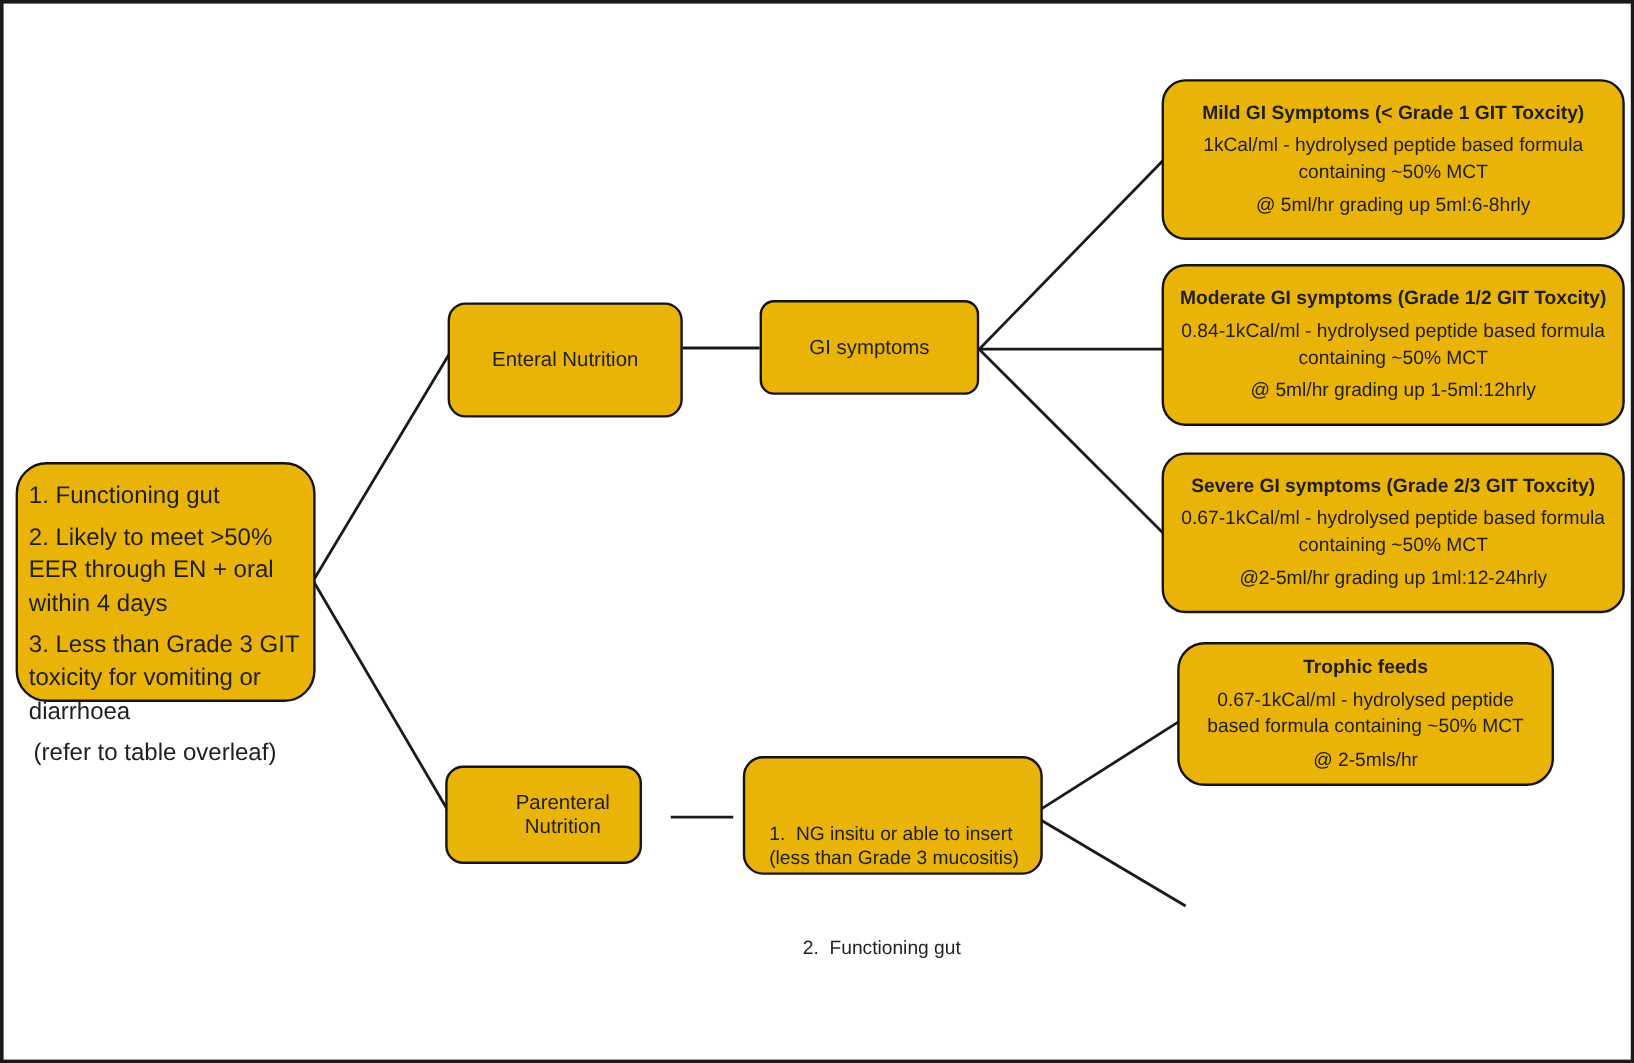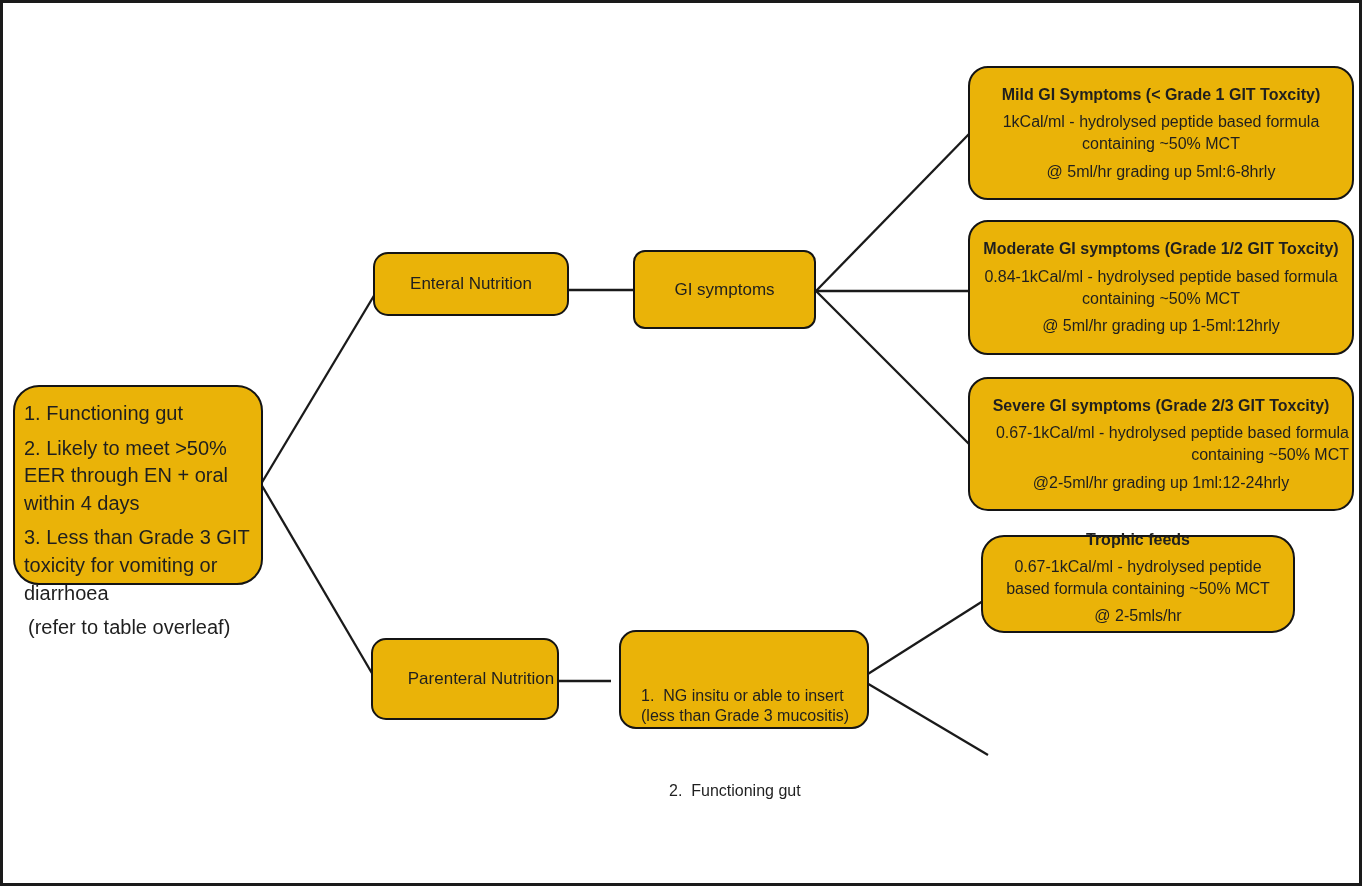--- a/index.html
+++ b/index.html
@@ -49,23 +49,23 @@
   .criteria .note { padding-left: 4px; }
   
   .label-box {
     display: flex;
     align-items: center;
     justify-content: center;
     text-align: center;
     font-size: 17px;
     border-radius: 15px;
   }
-  .enteral     { left: 370px; top: 249px; width: 196px; height: 64px; }
+  .enteral     { left: 370px; top: 249px; width: 196px; height: 96px; }
   .gi          { left: 630px; top: 247px; width: 183px; height: 79px; border-radius: 12px; }
-  .parenteral  { left: 368px; top: 635px; width: 188px; height: 82px; padding-left: 32px; }
+  .parenteral  { left: 368px; top: 635px; width: 164px; height: 82px; padding-left: 32px; }
   
   .ng {
     left: 616px; top: 627px;
     width: 250px; height: 99px;
     border-radius: 17px;
     font-size: 16px;
     line-height: 1.3;
     padding: 12px 6px 8px 20px;
     white-space: pre-wrap;
   }
@@ -78,22 +78,22 @@
     justify-content: center;
     text-align: center;
     font-size: 16px;
     line-height: 1.35;
     gap: 6px;
     border-radius: 20px;
   }
   .outcome .title { font-weight: bold; }
   .mild     { left: 965px; top: 63px;  width: 386px; height: 134px; padding: 4px 5px; }
   .moderate { left: 965px; top: 217px; width: 386px; height: 135px; padding: 4px 3px; }
-  .severe   { left: 965px; top: 374px; width: 386px; height: 134px; padding: 4px 3px; text-align: right; }
-  .trophic  { left: 978px; top: 532px; width: 314px; height: 98px; padding: 4px 13px; border-radius: 23px; justify-content: flex-end; }
+  .severe   { left: 965px; top: 374px; width: 386px; height: 134px; padding: 4px 3px; }
+  .trophic  { left: 978px; top: 532px; width: 314px; height: 120px; padding: 4px 13px; border-radius: 23px; }
   .nil      { left: 983px; top: 680px; width: 304px; height: 138px; padding: 4px 10px; border-radius: 23px; }
 </style>
 </head>
 <body>
 
 <div class="canvas">
 
   <svg class="connectors" viewBox="0 0 1362 886">
     <line x1="258" y1="481" x2="372" y2="291"></line>
     <line x1="258" y1="481" x2="370" y2="672"></line>

